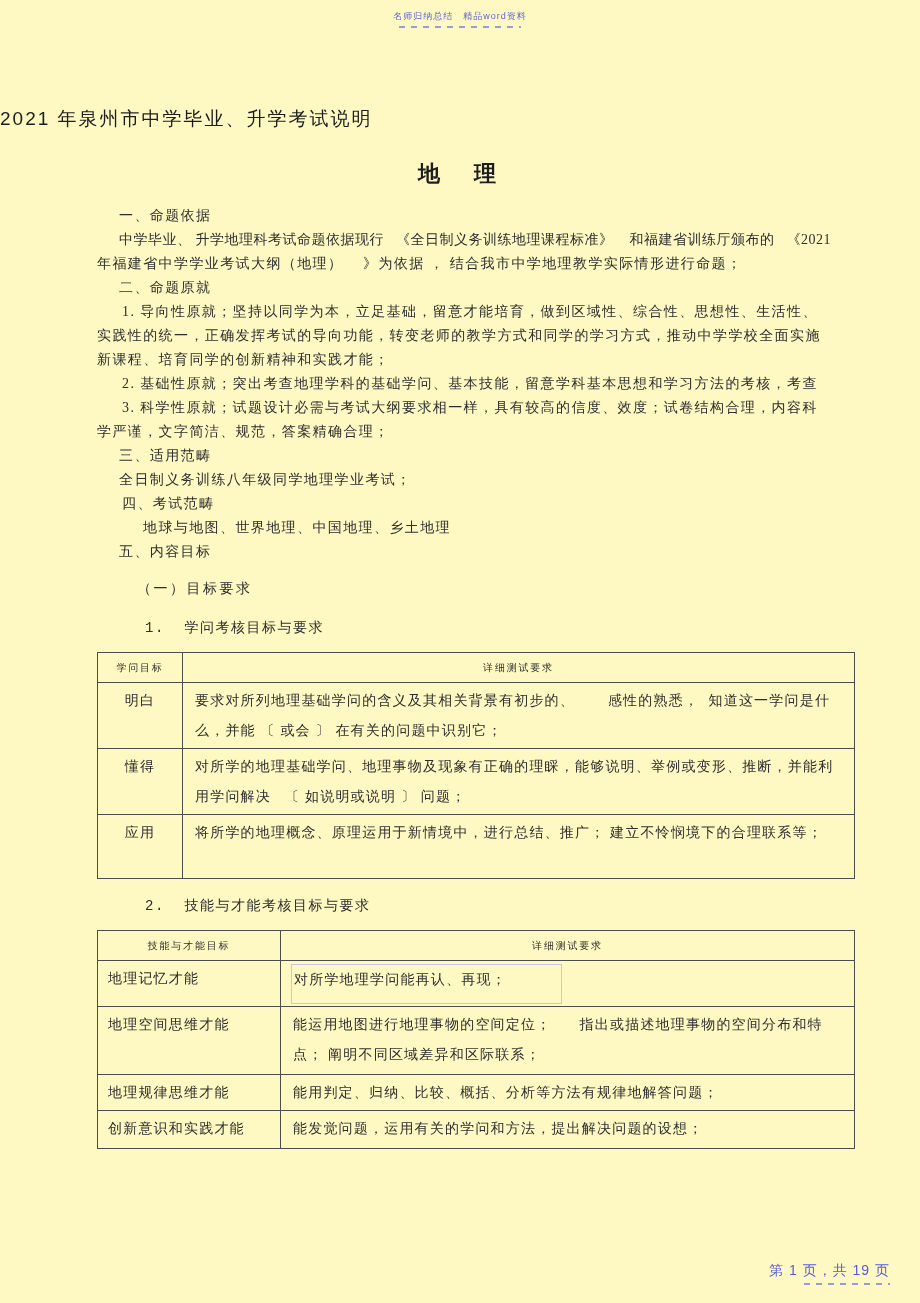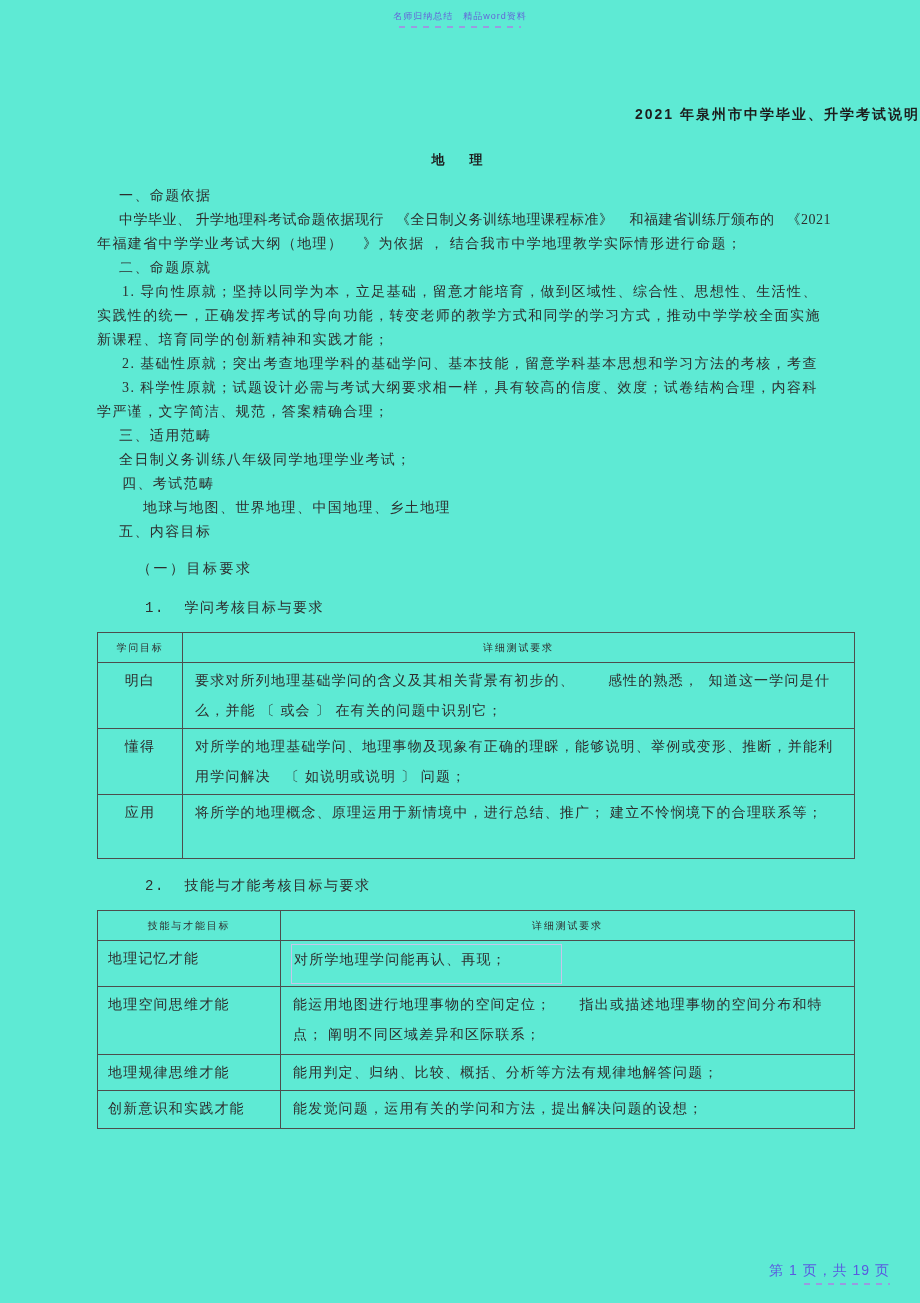--- a/index.html
+++ b/index.html
@@ -1,31 +1,31 @@
 <!DOCTYPE html>
 <html><head>
 <meta charset="utf-8">
 <style>
   * { margin:0; padding:0; box-sizing:border-box; }
   html,body { background:#ffffff; }
   .page {
     position:relative; width:920px; height:1303px; margin:0 auto;
-    background:#5eead4; overflow:hidden;
+    background:#fef9c3; overflow:hidden;
     font-family:"Liberation Serif","DejaVu Serif",serif; color:#2e2e2e;
   }
   
   .doc-header { position:absolute; top:5px; left:0; width:100%; text-align:center; }
   .hdr-text { display:inline-block; font-size:9px; color:#6464d8; letter-spacing:1px;
               font-family:"Liberation Sans",sans-serif; }
   .hdr-dash { width:122px; height:2px; margin:3px auto 0;
               background:repeating-linear-gradient(90deg,#9a9ae0 0 6px,transparent 6px 12px); }
   
-  .title { margin-top:106px; text-align:right; font-size:14px; font-weight:bold;
+  .title { margin-top:106px; text-align:left; font-size:19px; font-weight:normal;
            letter-spacing:2px; color:#1d1d1d; font-family:"Liberation Sans",sans-serif; }
-  .subtitle { margin-top:27px; text-align:center; font-size:13px; font-weight:bold;
+  .subtitle { margin-top:27px; text-align:center; font-size:22px; font-weight:bold;
               letter-spacing:6px; color:#1d1d1d; font-family:"Liberation Sans",sans-serif; }
   
   .content { margin:15px 60px 0 97px; font-size:14px; }
   .line { line-height:24px; letter-spacing:1.4px; white-space:pre; }
   .ls-tight { letter-spacing:0.5px; }
   .ind-a { margin-left:22px; }
   .ind-b { margin-left:25px; }
   .ind-c { margin-left:46px; }
   .ind-d { margin-left:22px; }
   .sec1 { margin:13px 0 0 40px; line-height:24px; letter-spacing:2.5px; white-space:pre; }

